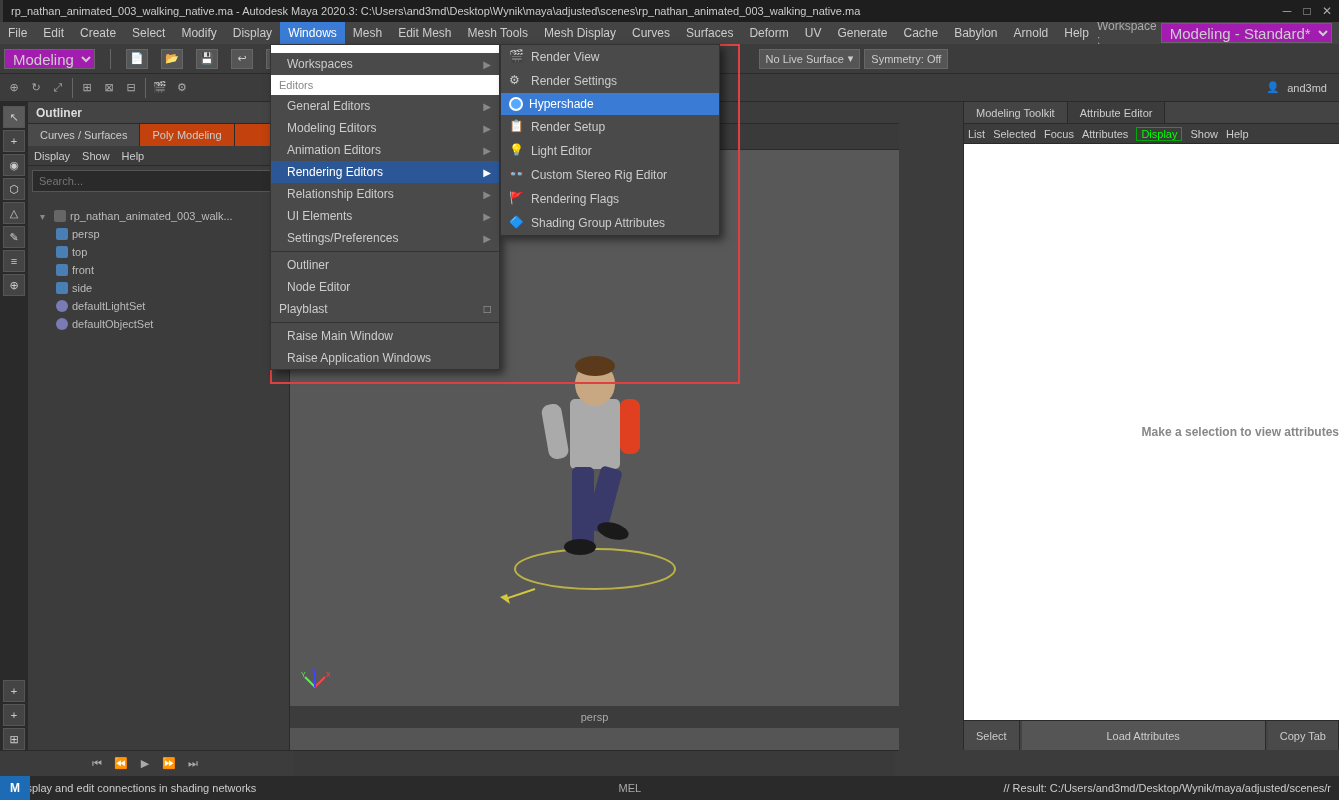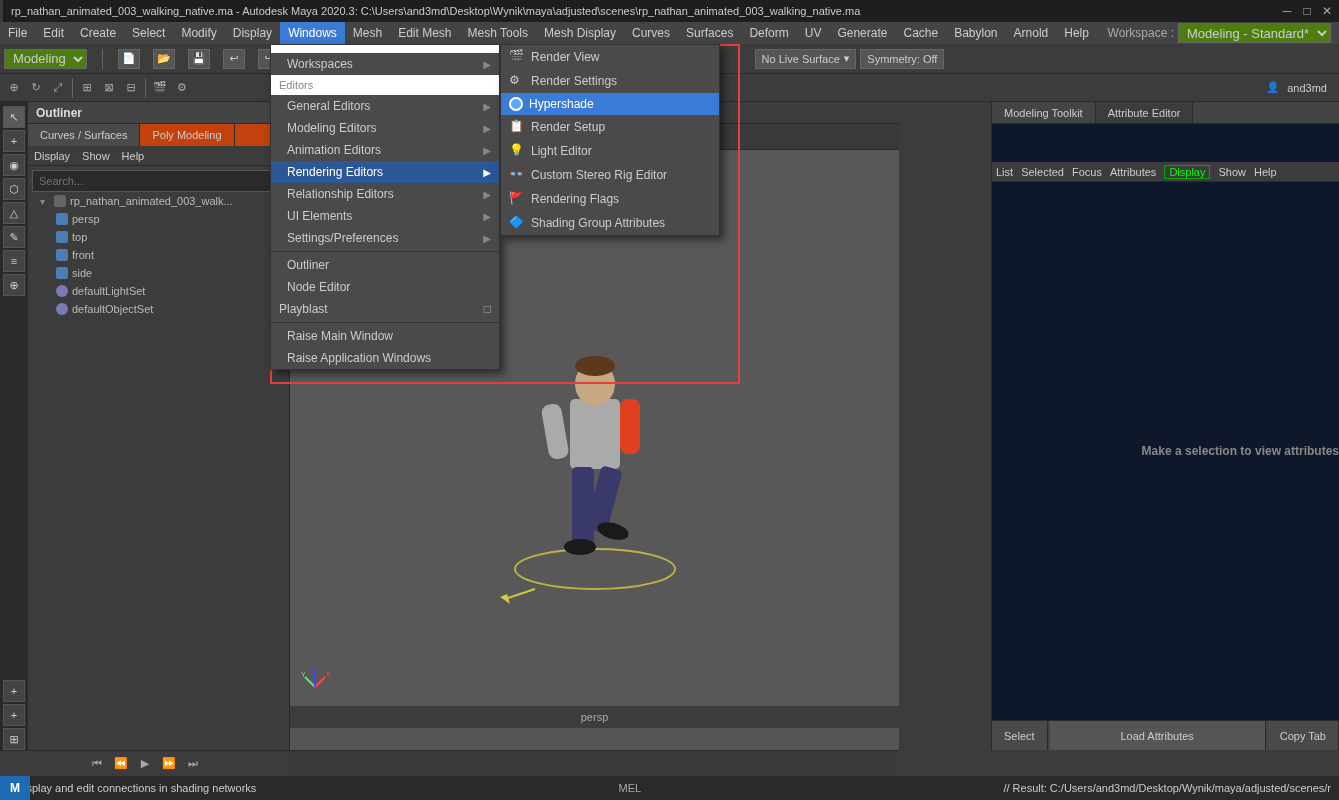--- a/index.html
+++ b/index.html
@@ -78,24 +78,24 @@
       height: 30px;
       background: #3c3c3c;
       display: flex;
       align-items: center;
       padding: 0 4px;
       gap: 13px;
       z-index: 80;
       border-bottom: 1px solid #2a2a2a;
     }
     .toolbar-select {
-      background: #4d7c0f;
+      background: #a21caf;
       border: 1px solid #666;
       color: #ccc;
-      font-size: 13px;
+      font-size: 15px;
       height: 20px;
       padding: 0 4px;
     }
     .toolbar-btn {
       width: 22px;
       height: 20px;
       background: #555;
       border: 1px solid #666;
       color: #ccc;
       display: flex;
@@ -178,21 +178,21 @@
       padding: 4px;
     }
     .outliner-search {
       width: 100%;
       height: 22px;
       background: #2a2a2a;
       border: 1px solid #555;
       color: #ccc;
       padding: 0 6px;
       font-size: 11px;
-      margin-bottom: 0;
+      margin-bottom: 15px;
     }
     .outliner-item {
       display: flex;
       align-items: center;
       height: 18px;
       padding-left: 8px;
       cursor: pointer;
       font-size: 11px;
       color: #bbb;
       gap: 4px;
@@ -264,27 +264,26 @@
       justify-content: center;
       font-size: 11px;
       color: #aaa;
     }
 
     
     #right-panel {
       position: absolute;
       top: 102px;
       right: 0;
-      width: 348px;
+      width: 376px;
       bottom: 50px;
-      background: #0f172a;
+      background: #ffffff;
       border-left: 1px solid #2a2a2a;
       display: flex;
       flex-direction: column;
-      gap: 38px;
     }
     #right-panel-tabs {
       display: flex;
       height: 22px;
       background: #444;
       border-bottom: 1px solid #2a2a2a;
     }
     .right-tab {
       padding: 0 12px;
       height: 100%;

